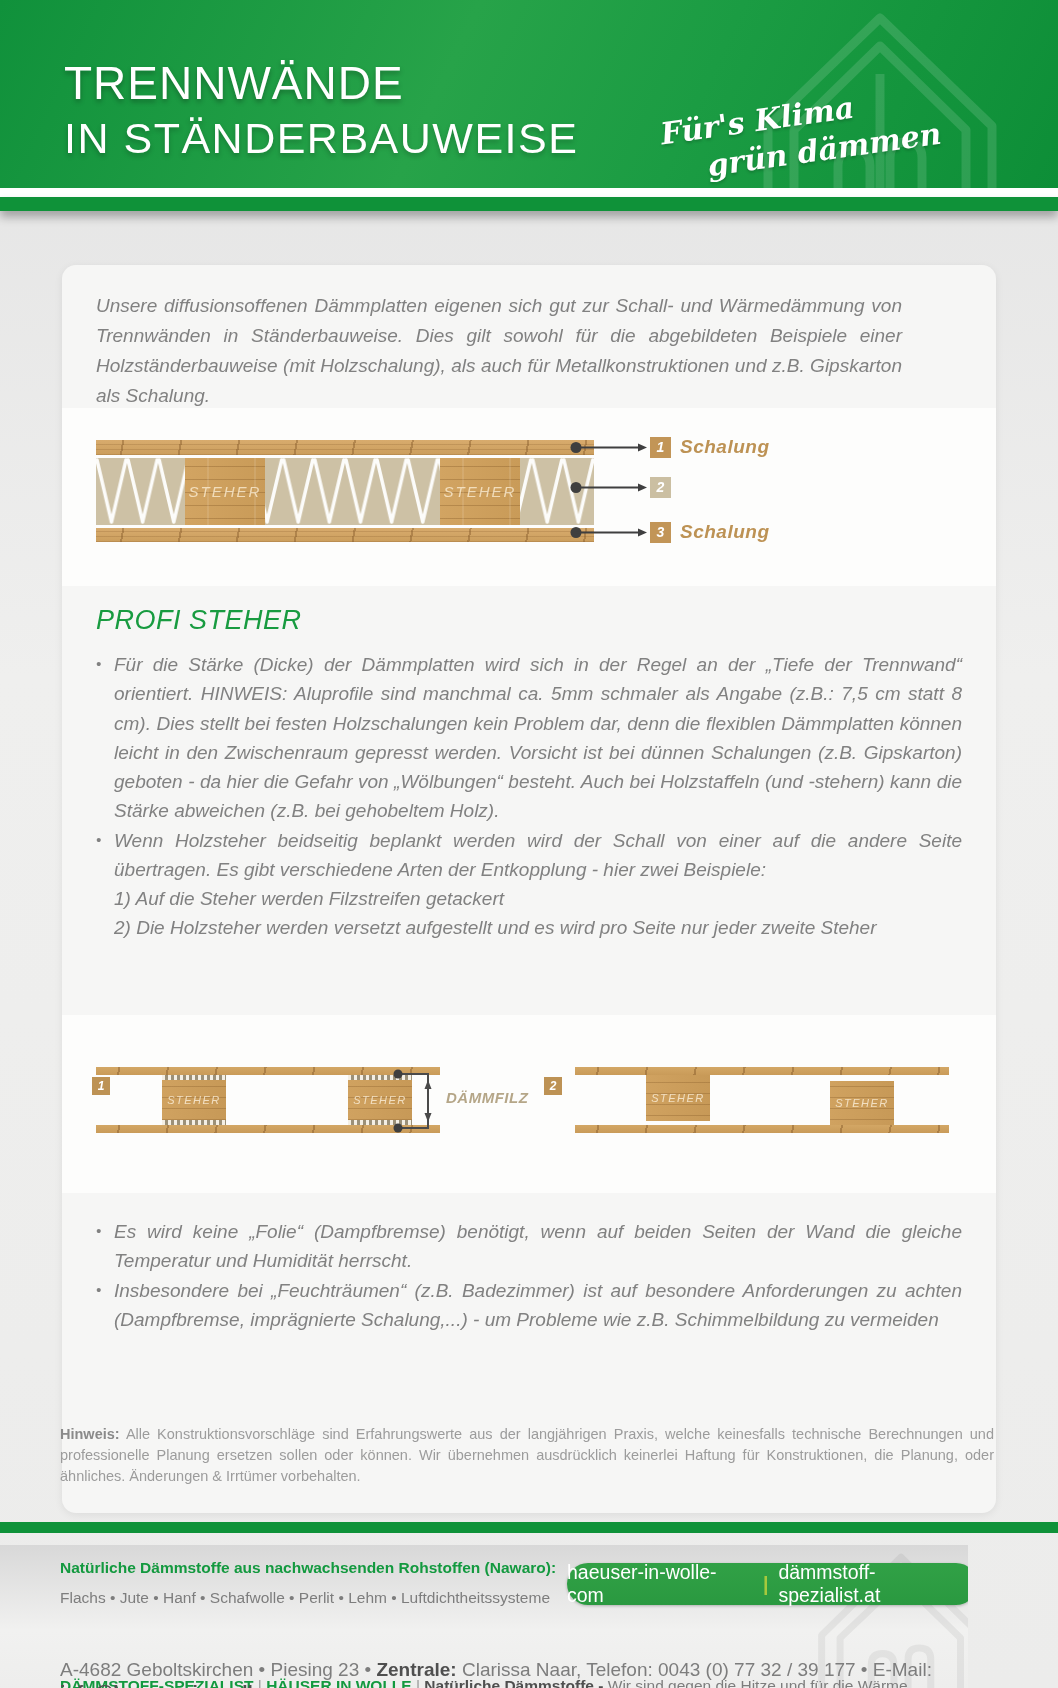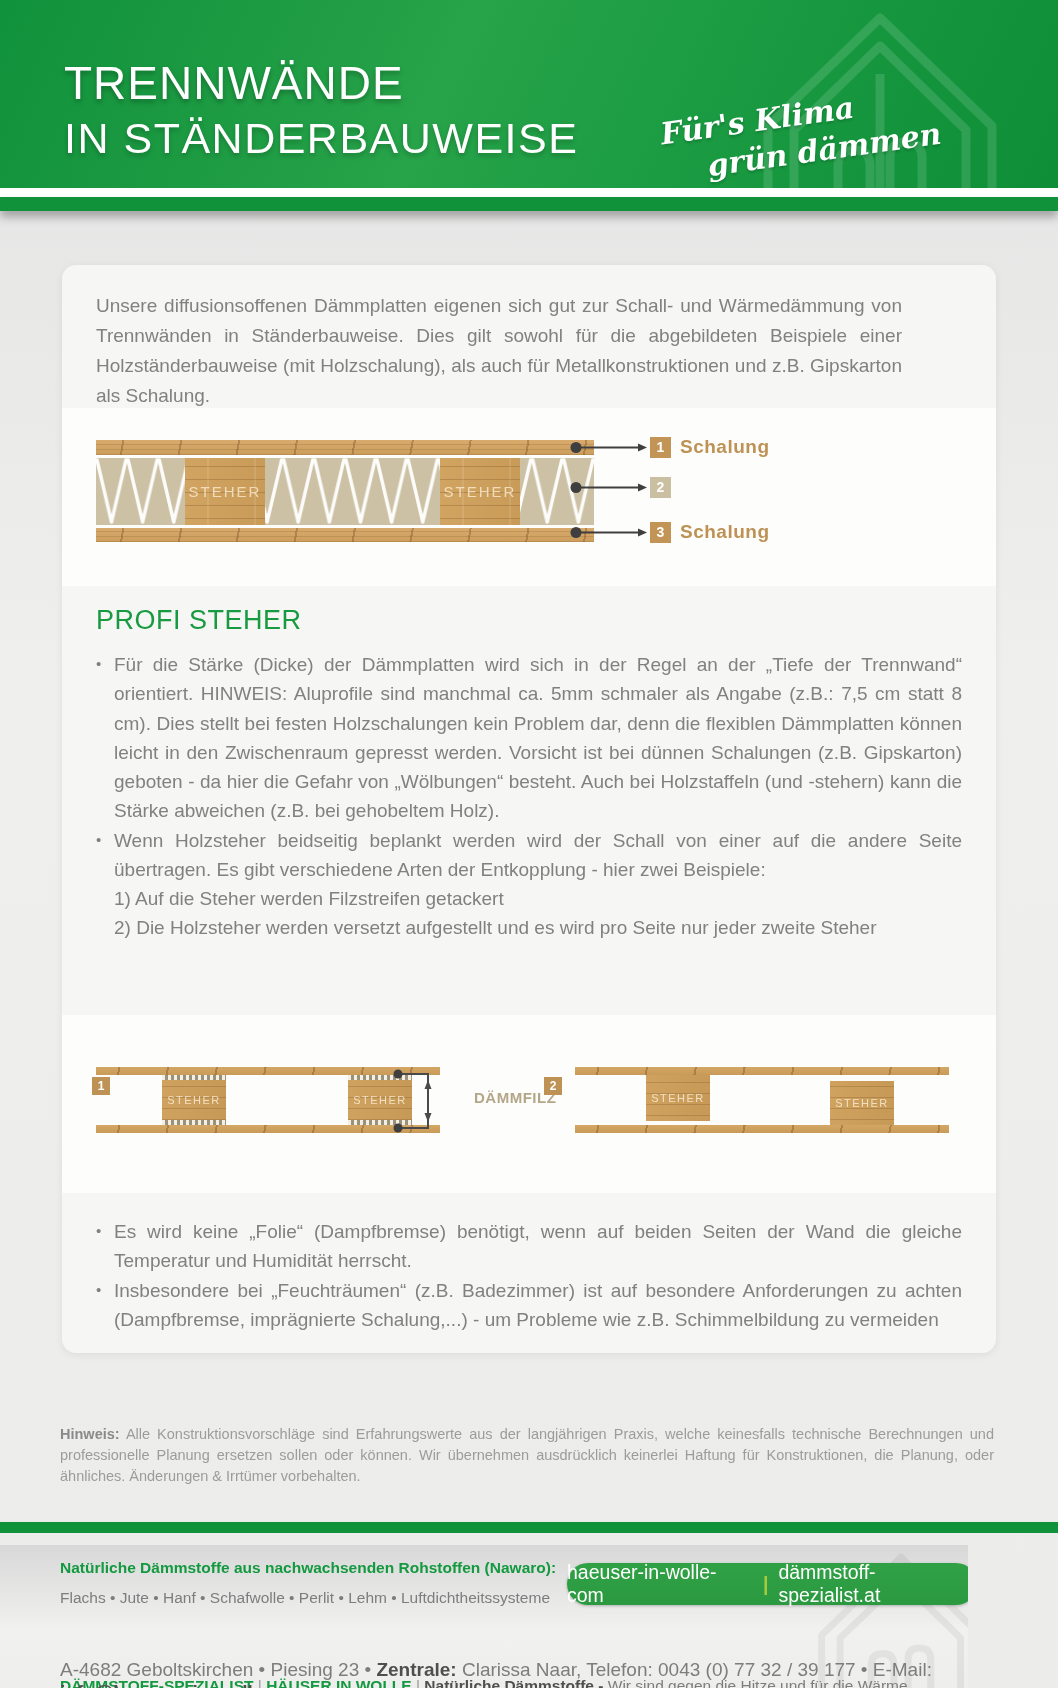--- a/index.html
+++ b/index.html
@@ -17,22 +17,22 @@
   .tagline { position:absolute; right:118px; top:96px; color:#fff; transform:rotate(-8deg);
              font-family:"DejaVu Serif","Liberation Serif",serif; font-style:italic; font-weight:bold;
              font-size:30px; text-shadow:0 2px 3px rgba(0,0,0,.2); line-height:1.25; }
   .tagline .t2 { margin-left:42px; }
   .logo-house { position:absolute; right:58px; top:8px; }
   .stripe-white { position:absolute; top:188px; left:0; width:1058px; height:9px; background:#ffffff; }
   .stripe-green { position:absolute; top:197px; left:0; width:1058px; height:14px; background:#0f9239;
                   box-shadow:0 6px 10px rgba(0,0,0,.30); }
 
   
-  .card { position:absolute; top:265px; left:62px; width:934px; height:1088px;
-          background:#f6f6f5; border-radius:14px; box-shadow:0 2px 8px rgba(0,0,0,.07); overflow:hidden; }
+  .card { position:absolute; top:265px; left:62px; width:934px; height:1248px;
+          background:#f6f6f5; border-radius:14px; box-shadow:0 2px 8px rgba(0,0,0,.07); overflow:hidden;font-style:italic; }
   .intro { position:absolute; top:26px; left:34px; width:806px;
            font-size:19px; line-height:1.58; color:#818181; text-align:justify; }
 
   .band { position:absolute; left:0; width:934px; height:178px; background:#fdfdfc; }
   .band1 { top:143px; }
   .band2 { top:750px; }
 
   
   .wall { position:absolute; left:34px; top:32px; width:498px; }
   .board-h { width:498px; height:15px; position:relative;
@@ -219,21 +219,21 @@
       <div class="board-s" style="left:34px; top:110px; width:344px;"></div>
       <svg style="position:absolute; left:330px; top:54px;" width="46" height="64">
         <g fill="none" stroke="#4a4a4a" stroke-width="2">
           <path d="M6 5 H36 V59 H6"></path>
         </g>
         <circle cx="6" cy="5" r="4.5" fill="#3f3f3f"></circle>
         <circle cx="6" cy="59" r="4.5" fill="#3f3f3f"></circle>
         <path d="M32.5 20 L36 11 L39.5 20 Z" fill="#4a4a4a"></path>
         <path d="M32.5 44 L36 53 L39.5 44 Z" fill="#4a4a4a"></path>
       </svg>
-      <div class="dfz-label" style="left:384px; top:74px;margin-left:28px;">DÄMMFILZ</div>
+      <div class="dfz-label" style="left:384px; top:74px;">DÄMMFILZ</div>
 
       <div class="numsq-sm" style="left:482px; top:62px;">2</div>
       <div class="board-s" style="left:513px; top:52px; width:374px;"></div>
       <div class="steher-s" style="left:584px; top:60px; width:64px; height:46px;">
         <span>STEHER</span>
       </div>
       <div class="steher-s" style="left:768px; top:66px; width:64px; height:44px;">
         <span>STEHER</span>
       </div>
       <div class="board-s" style="left:513px; top:110px; width:374px;"></div>

